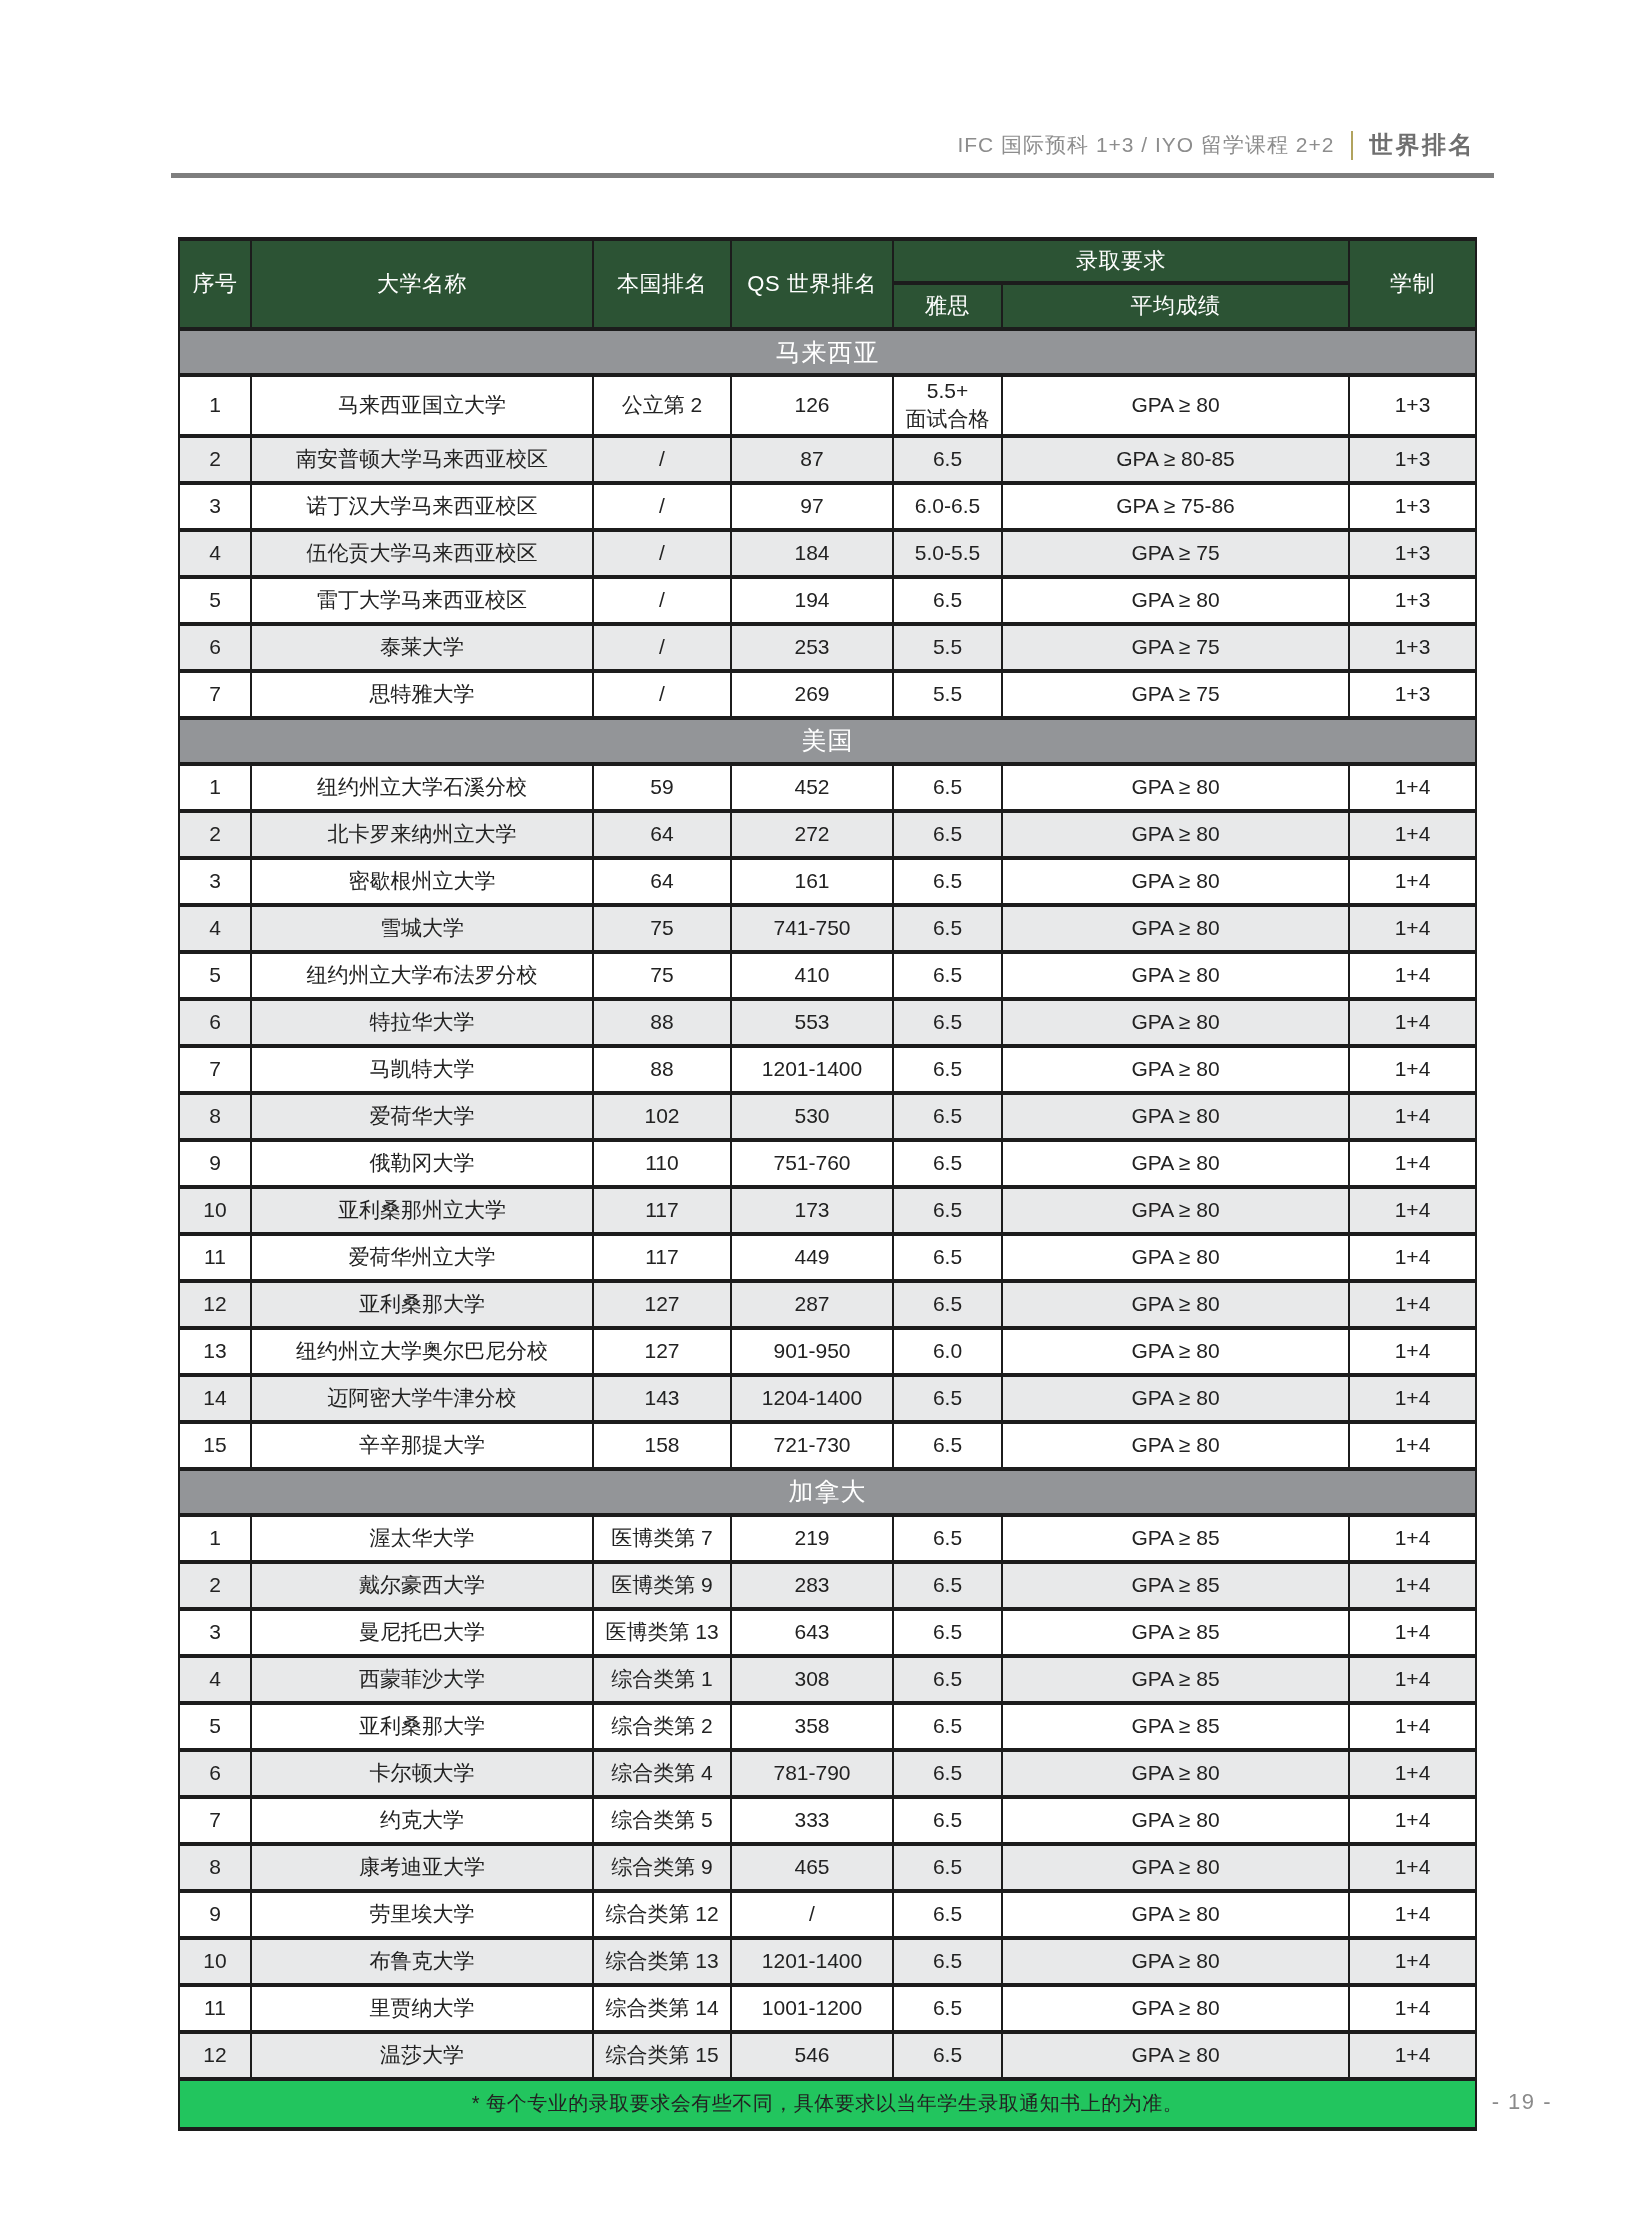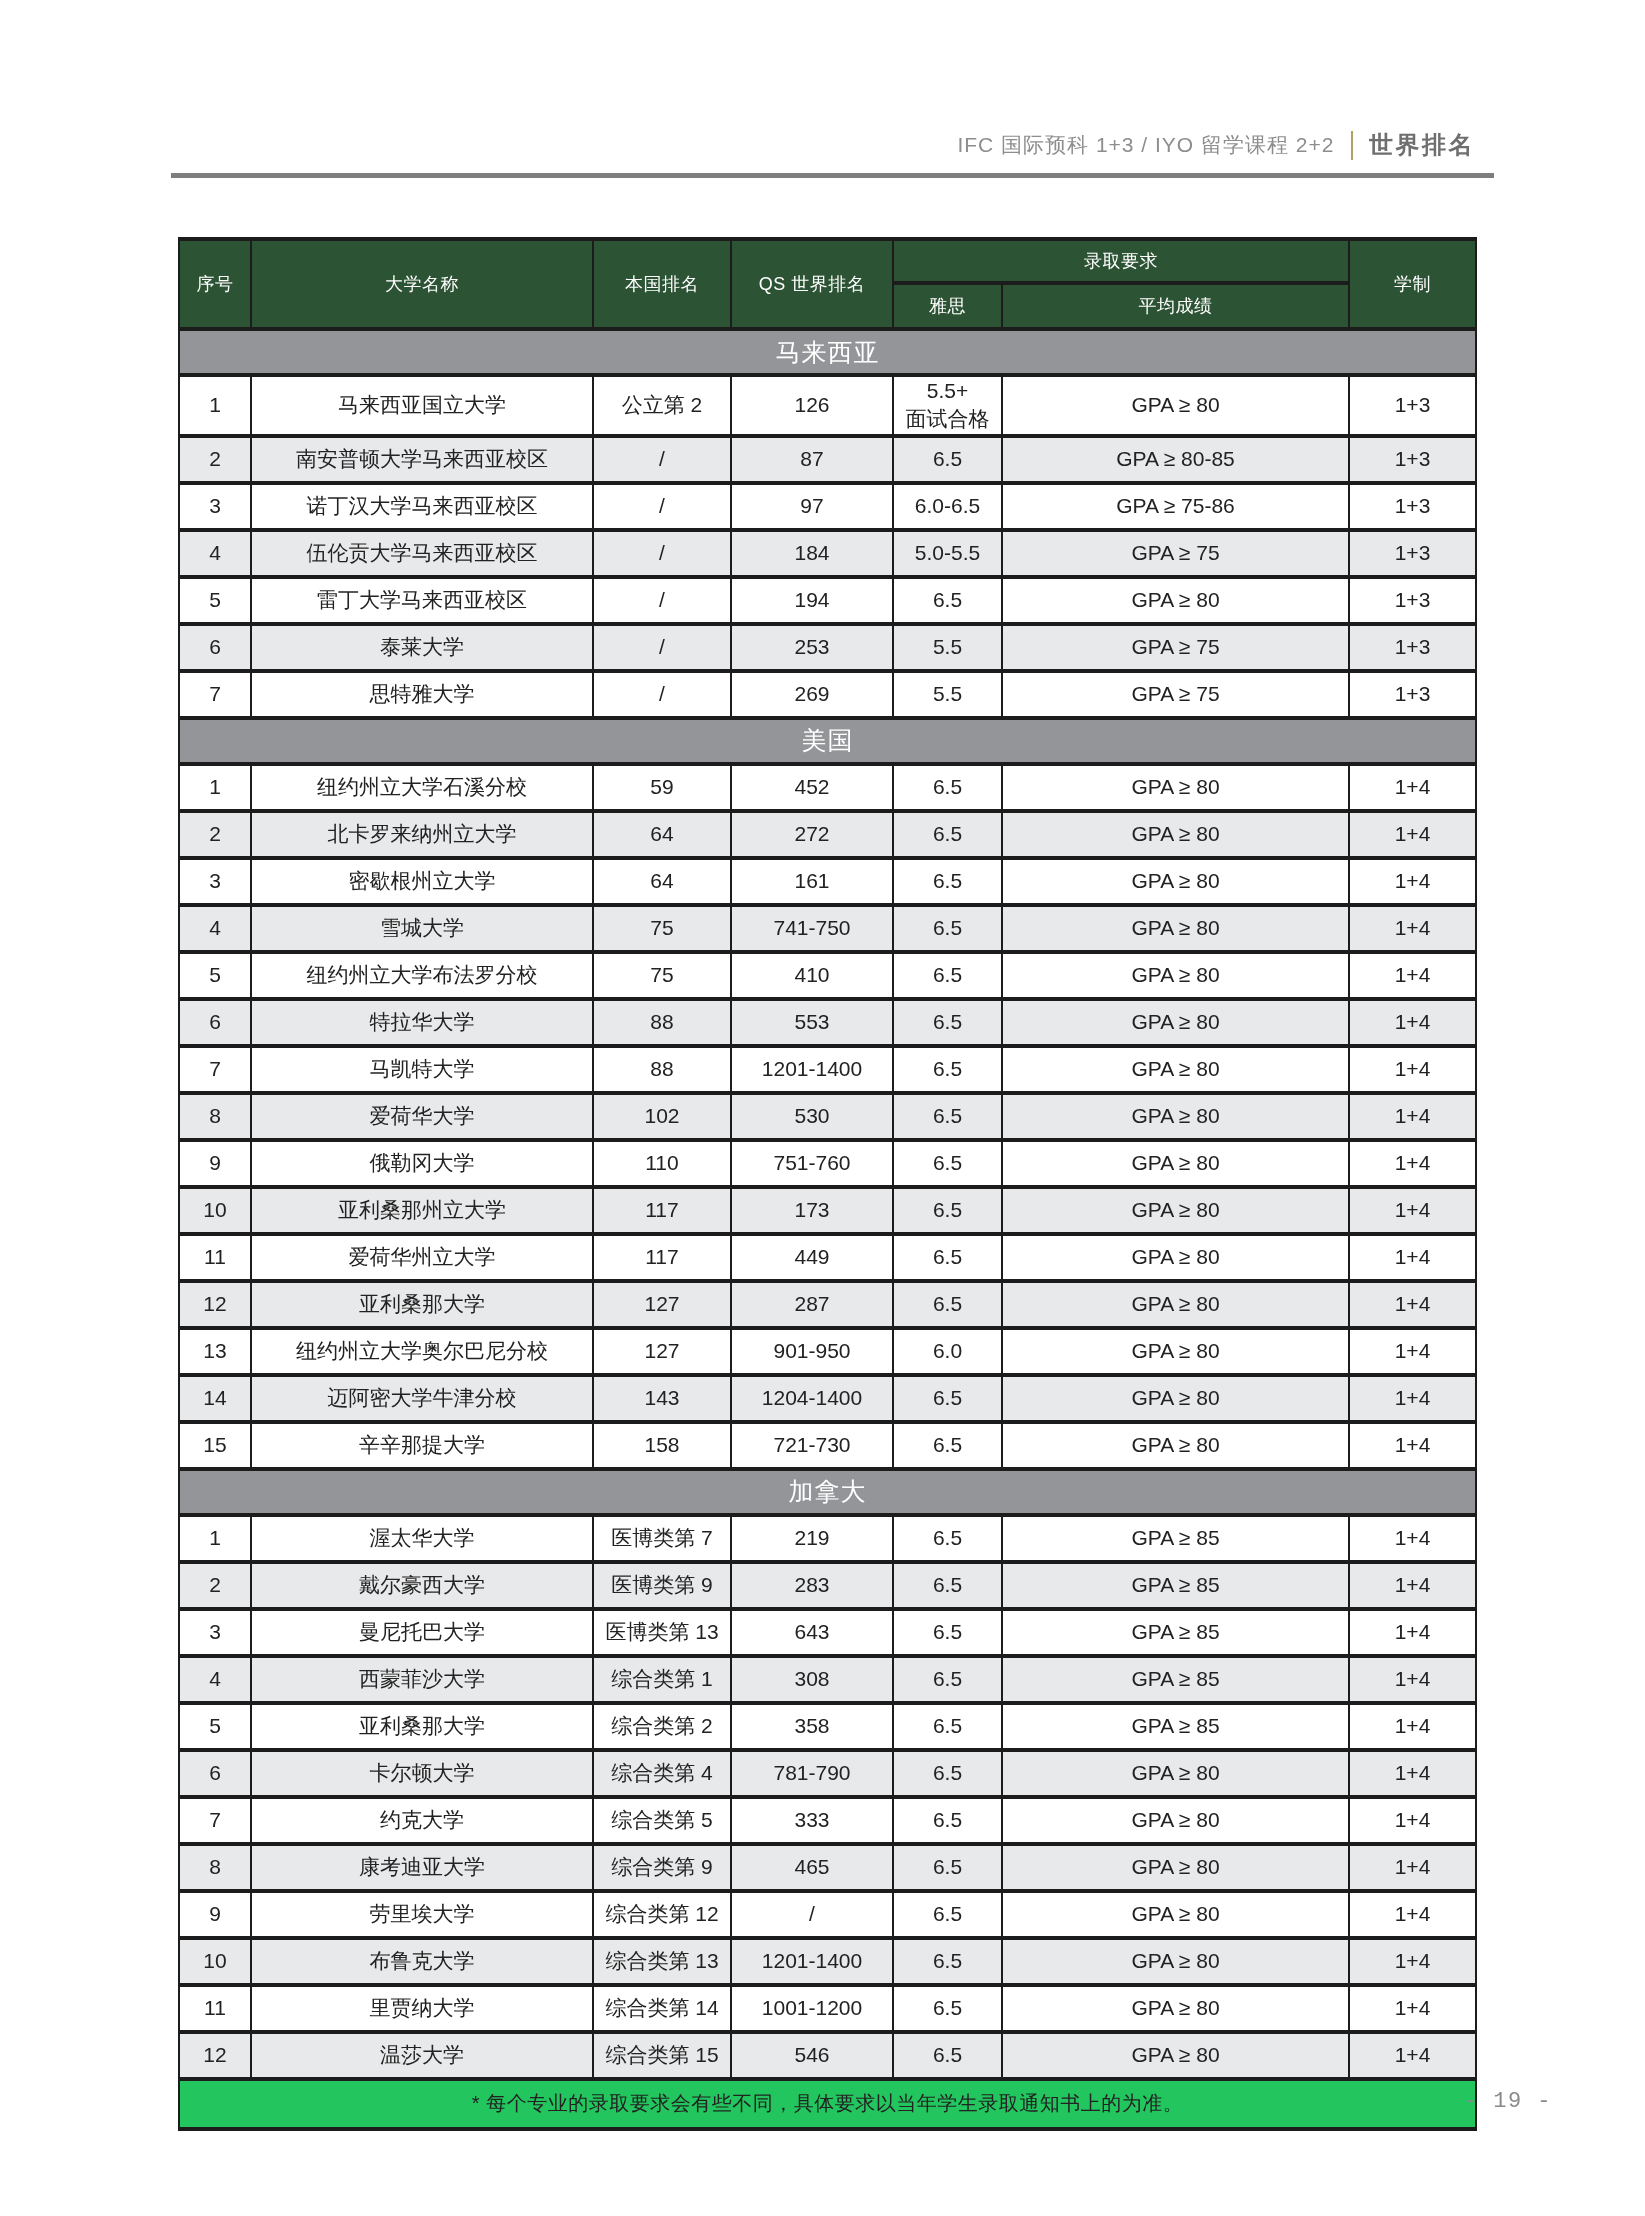--- a/index.html
+++ b/index.html
@@ -26,36 +26,36 @@
     border-collapse:collapse;table-layout:fixed;
   }
   .uni-table th,.uni-table td{
     border:2.5px solid var(--border-black,#1c1c1c);
     border-top-width:4px;border-bottom-width:4px;
     text-align:center;vertical-align:middle;
     padding:0 3px;overflow:hidden;
   }
   .uni-table thead th{
     background:var(--header-green,#2c5334);color:#ffffff;
-    font-weight:normal;font-size:18px;letter-spacing:0.5px;
+    font-weight:normal;font-size:22px;letter-spacing:0.5px;
   }
   .uni-table thead tr.hrow1{height:44px;}
   .uni-table thead tr.hrow2{height:46px;}
   tr.section-row td{
     background:var(--section-gray,#939598);color:#ffffff;
     font-size:25px;height:42px;letter-spacing:1px;
   }
   tr.data-row td{font-size:21px;color:#222222;height:43px;background:#ffffff;}
   tr.data-row.alt td{background:var(--row-alt-gray,#e8e9ea);}
   td.cell-ielts{white-space:pre-line;line-height:1.35;}
   tr.footnote-row td{font-size:20px;color:#222222;height:46px;background:#22c55e;letter-spacing:0.5px;}
   
   .page-number{
     position:absolute;top:2089px;right:94px;
-    font-size:22px;color:#8a8a8a;letter-spacing:1.5px;white-space:nowrap;font-family:Liberation Mono, monospace;
+    font-size:22px;color:#8a8a8a;letter-spacing:1.5px;white-space:nowrap;
   }
 </style>
 </head>
 <body>
 
 <div class="page-header">
   <span class="header-left">IFC 国际预科 1+3 / IYO 留学课程 2+2</span>
   <span class="header-divider"></span>
   <span class="header-right">世界排名</span>
 </div>

